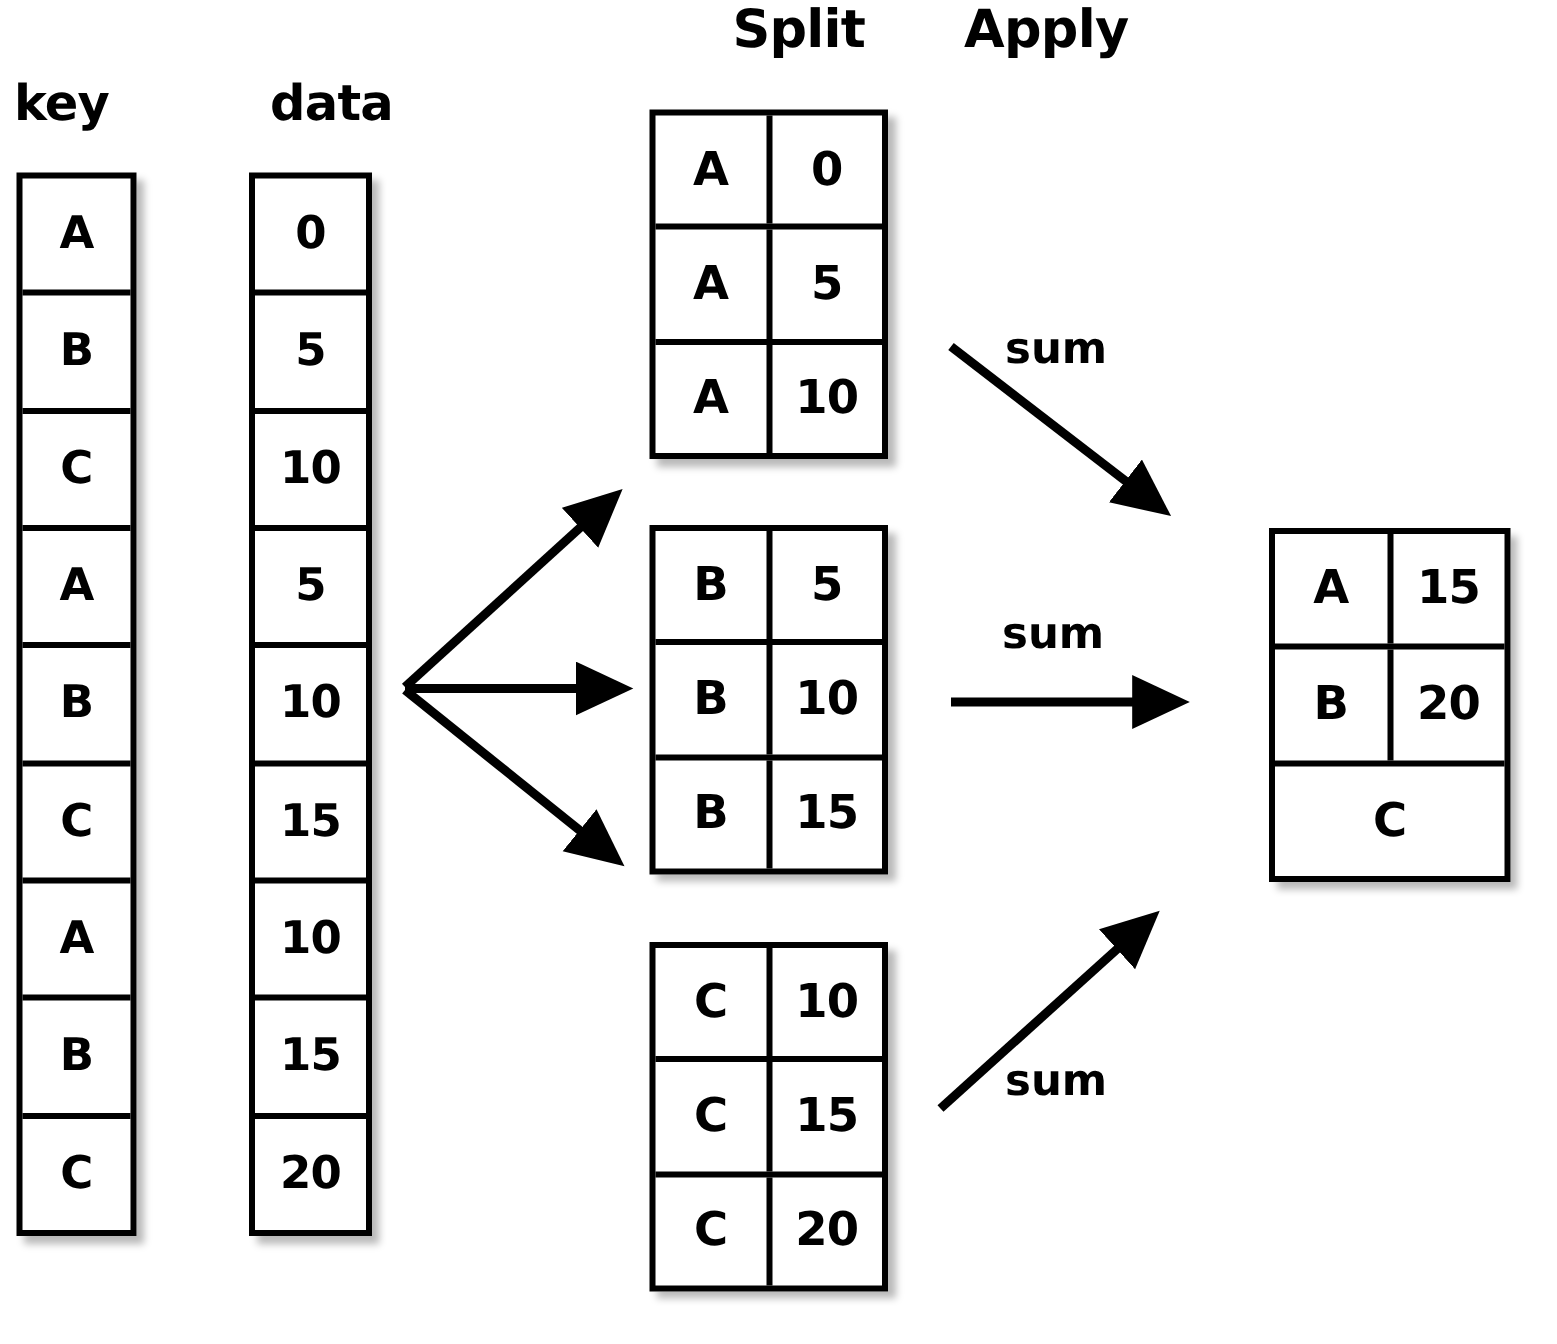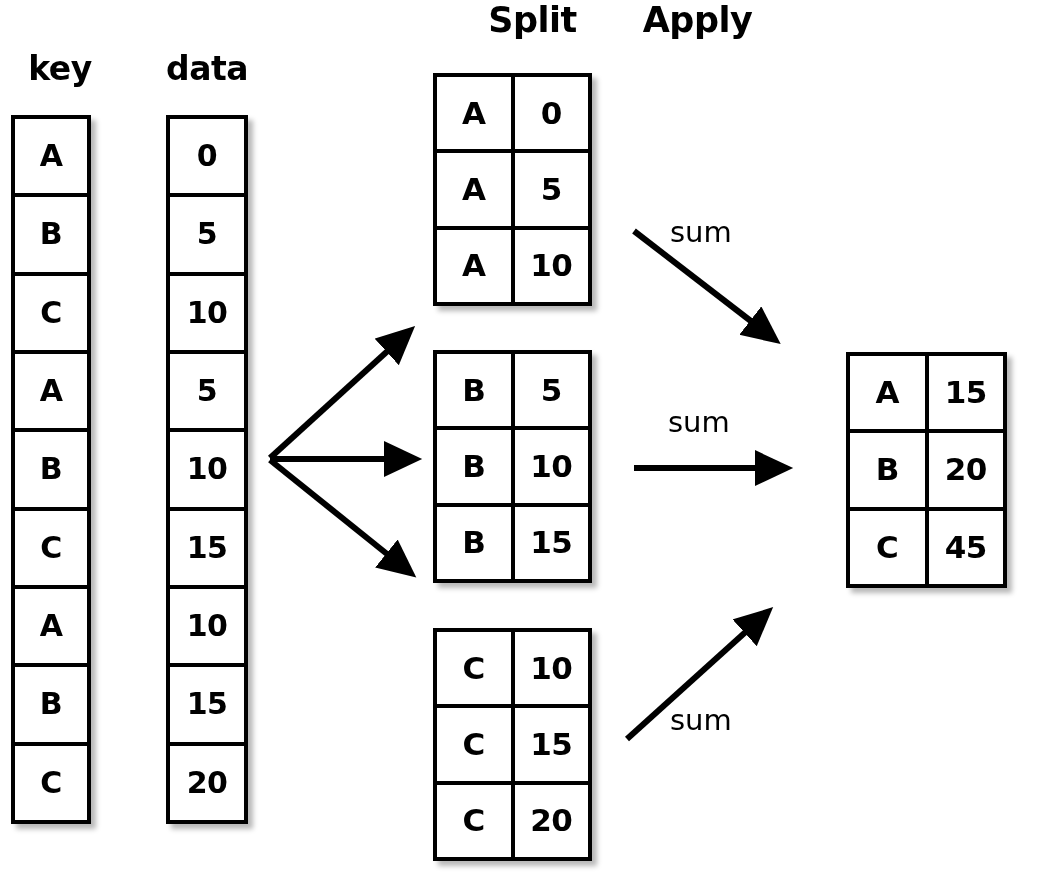--- a/index.html
+++ b/index.html
@@ -75,35 +75,35 @@
     left: 0; top: 0;
     width: 1038px;
     height: 896px;
     pointer-events: none;
   }
 
   
   .sumlabel {
     position: absolute;
     font-size: 29px;
-    font-weight: normal;
+    font-weight: bold;
     color: #000000;
     white-space: nowrap;
     line-height: 1;
     letter-spacing: 0px;
   }
 </style>
 </head>
 <body>
 
 <div id="canvas">
 
-  <div class="heading small" style="left:20px; top:52px; width:80px;">key</div>
-
-  <div class="heading small" style="left:166px; top:52px; width:82px;">data</div>
+  <div class="heading small" style="left:1px; top:52px; width:80px;">key</div>
+
+  <div class="heading small" style="left:180px; top:52px; width:82px;">data</div>
 
   <div class="heading big" style="left:453px; top:3px; width:159px;">Split</div>
 
   <div class="heading big" style="left:618px; top:3px; width:159px;">Apply</div>
 
 
   <div class="tbl col1" id="key-col" style="left:11px; top:115px; width:80px; height:709px;">
       <div class="row">
         <div class="cell">A</div>
       </div>
@@ -212,21 +212,20 @@
       <div class="row">
         <div class="cell">A</div>
         <div class="cell">15</div>
       </div>
       <div class="row">
         <div class="cell">B</div>
         <div class="cell">20</div>
       </div>
       <div class="row">
         <div class="cell">C</div>
-        <div class="cell">45</div>
       </div>
     </div>
 
   <svg id="arrows" viewBox="0 0 1038 896">
     <defs>
       <marker id="ah" markerWidth="8" markerHeight="8" refX="1.2" refY="3" orient="auto" markerUnits="strokeWidth">
         <path d="M0,0 L0,6 L6.4,3 z" fill="#000000"></path>
       </marker>
     </defs>
 

